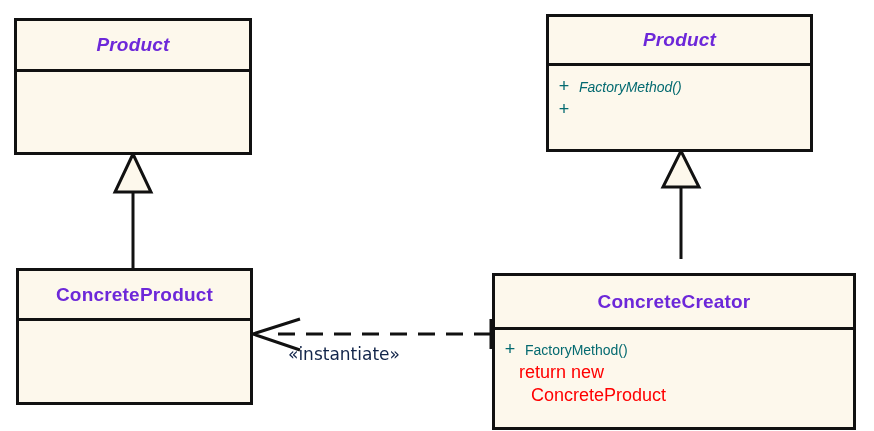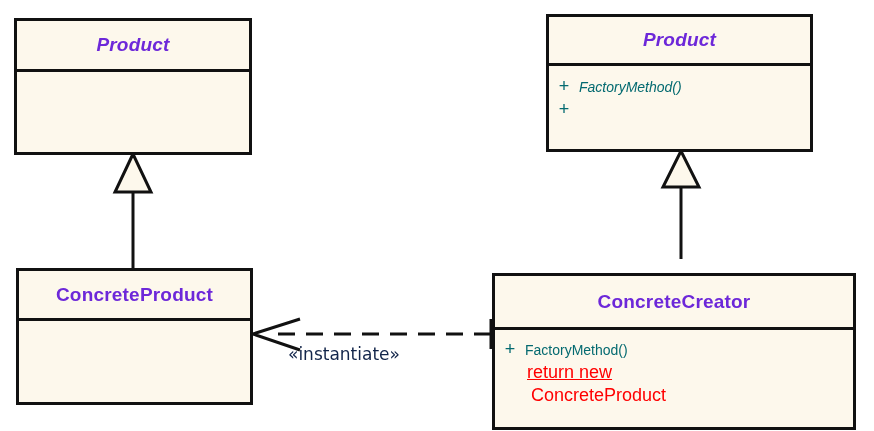--- a/index.html
+++ b/index.html
@@ -141,20 +141,20 @@
 
   <div class="uml-class" style="left:492px; top:249px; width:364px; height:157px;margin-top:24px;">
     <div class="class-header" style="height:54px;">
       <span class="class-name">ConcreteCreator</span>
     </div>
     <div class="class-body" style="padding-top:8px;">
       <div class="member-row">
         <span class="member-vis">+</span>
         <span class="member-name">FactoryMethod()</span>
       </div>
-      <div class="code-line" style="padding-left:32px;text-decoration:underline;">return new</div>
+      <div class="code-line" style="padding-left:24px;">return new</div>
       <div class="code-line" style="padding-left:36px;">ConcreteProduct</div>
     </div>
   </div>
 
   <div class="stereotype-label" style="left:288px; top:344px;text-align:center;">«instantiate»</div>
 
 </div>
 
 </body></html>

